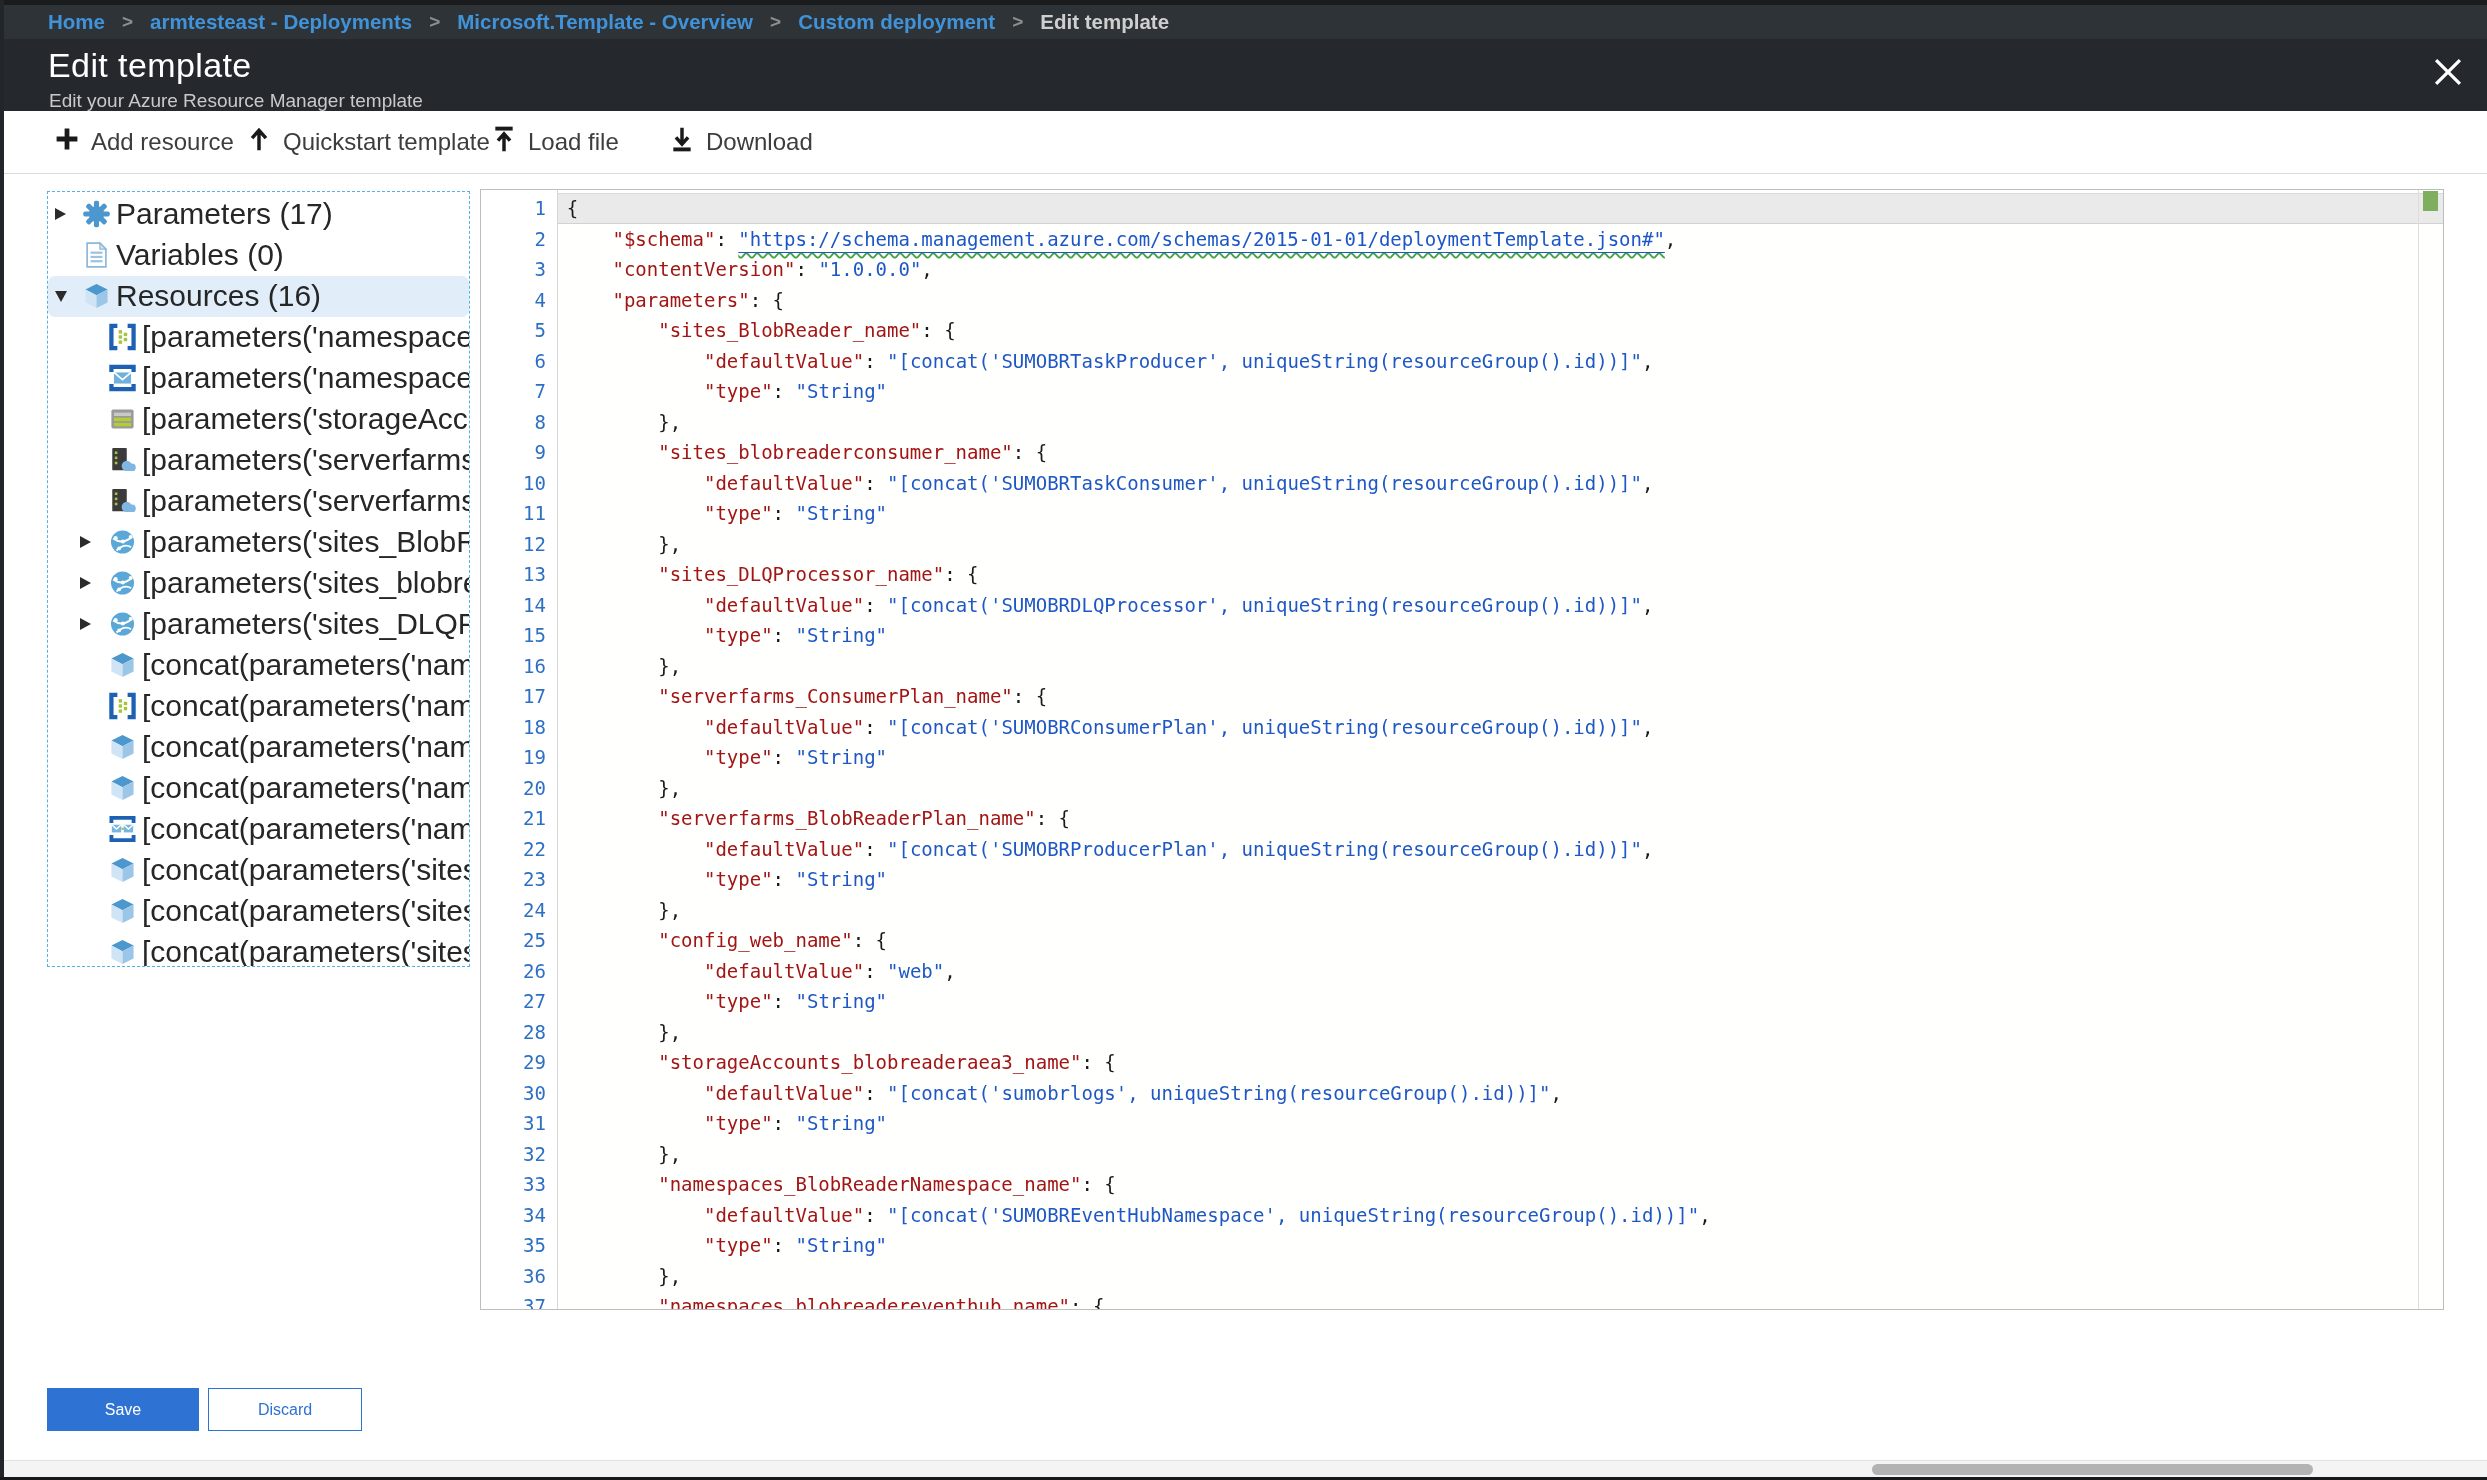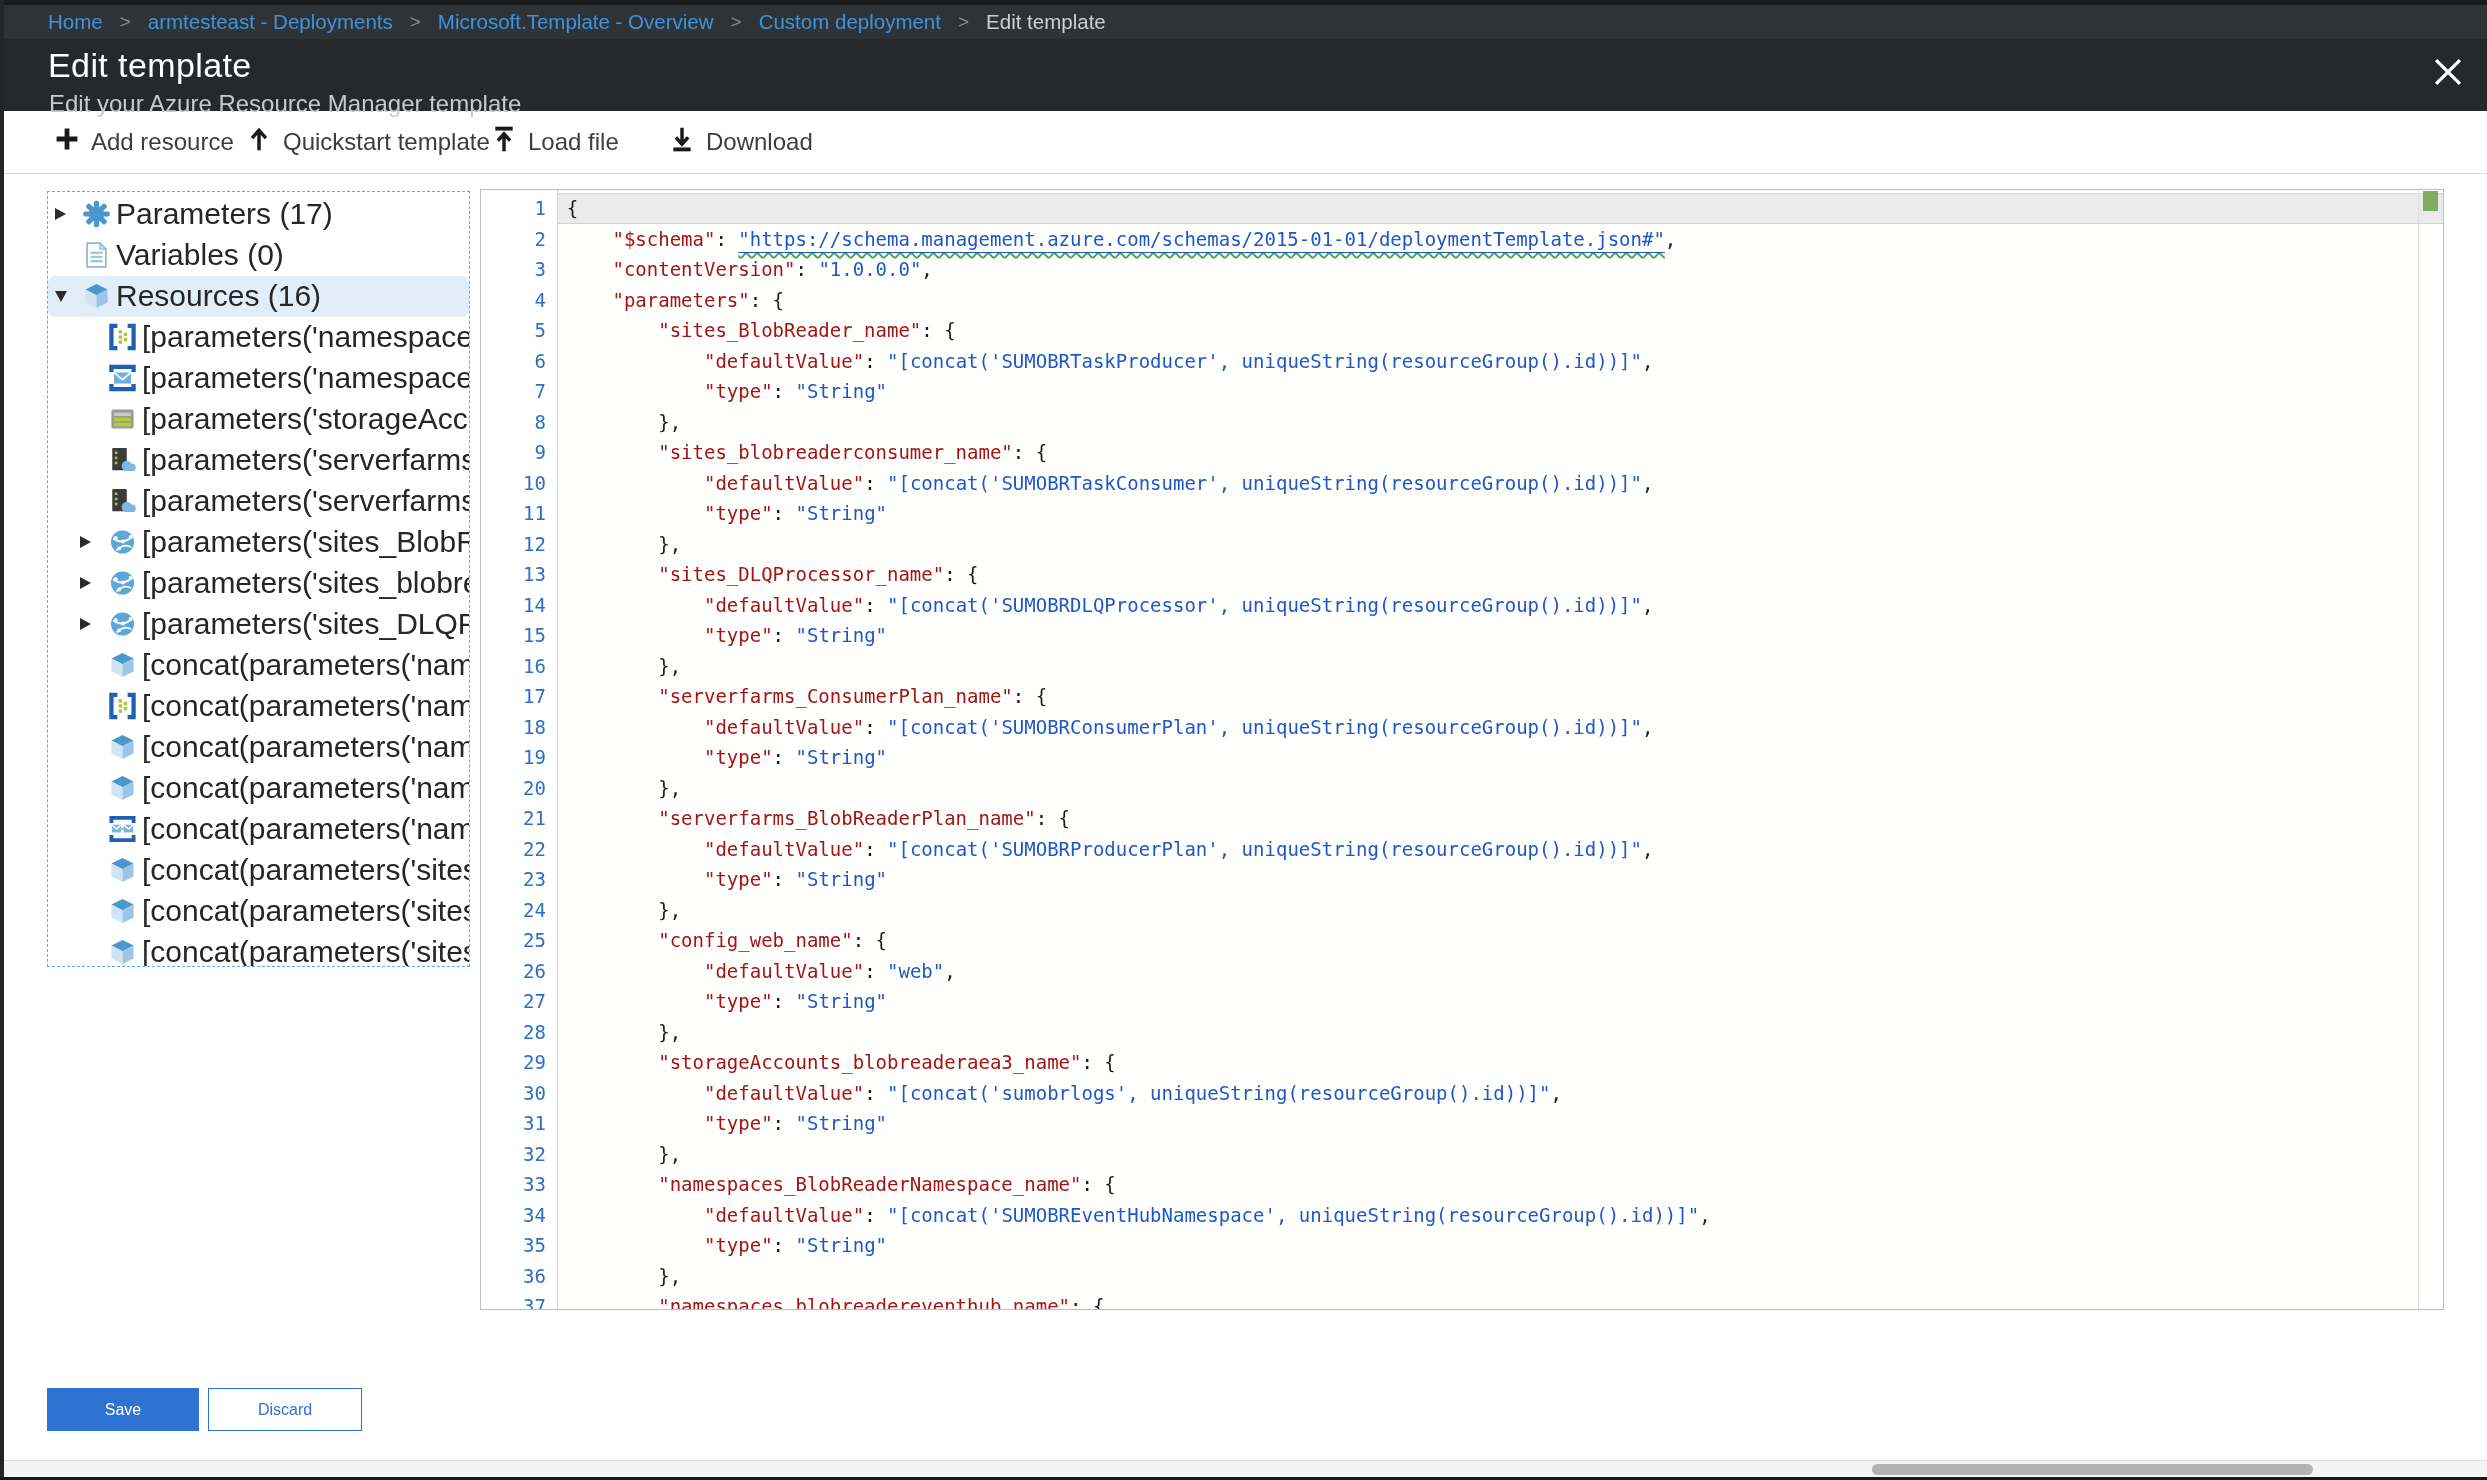--- a/index.html
+++ b/index.html
@@ -7,29 +7,29 @@
   body { font-family:"Liberation Sans", sans-serif; }
   #stage { position:relative; width:2487px; height:1480px; background:#ffffff; overflow:hidden; }
 
   
   .edge-left   { position:absolute; left:0; top:0; width:4.3px; height:1480px; background:#22262a; z-index:60; }
   .edge-bottom { position:absolute; left:0; bottom:0; width:2487px; height:3.4px; background:#17191b; z-index:60; }
   .edge-top    { position:absolute; left:0; top:0; width:2487px; height:5.1px; background:#191b1d; z-index:55; }
 
   
   .crumb-bar { position:absolute; left:0; top:5.1px; width:2487px; height:34px; background:#2e3338;
-               display:flex; align-items:center; padding-left:48px; gap:17px; z-index:50; }
+               display:flex; align-items:center; padding-left:48px; gap:17px; z-index:50;font-weight:bold; }
   .crumb { font-size:20.5px; color:#4193d9; white-space:nowrap; cursor:pointer; }
   .crumb.current { color:#cfcfcf; cursor:default; }
   .crumb-sep { font-size:19px; color:#8f8f8f; }
 
   
   .blade-header { position:absolute; left:0; top:39px; width:2487px; height:72px; background:#25292d; z-index:50; }
   .blade-title { position:absolute; left:48px; top:6.8px; font-size:34px; font-weight:300; color:#ffffff; letter-spacing:0.4px; }
-  .blade-sub   { position:absolute; left:49px; top:51px; font-size:24px; color:#c9c9c9; }
+  .blade-sub   { position:absolute; left:49px; top:51px; font-size:19px; color:#c9c9c9; }
   .blade-close { position:absolute; right:20.5px; top:15.4px; width:38px; height:38px; display:flex;
                  align-items:center; justify-content:center; cursor:pointer; }
 
   
   .toolbar { position:absolute; left:0; top:111px; width:2487px; height:63px; background:#ffffff;
              border-bottom:1.7px solid #dcdcdc; z-index:40; }
   .tb-item { position:absolute; top:0; height:62px; display:flex; align-items:center; gap:11px;
              font-size:24px; color:#3d3d3d; cursor:pointer; white-space:nowrap; }
 
   

